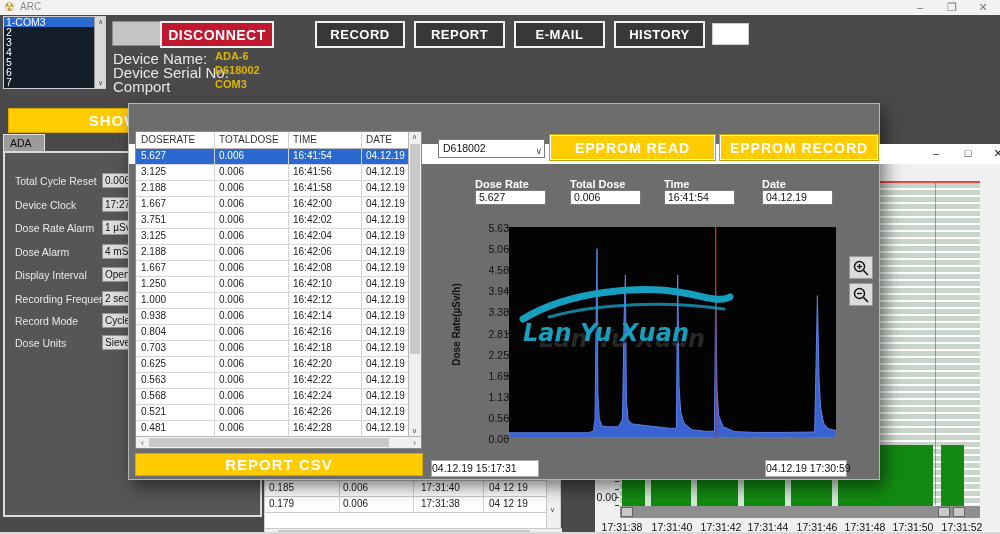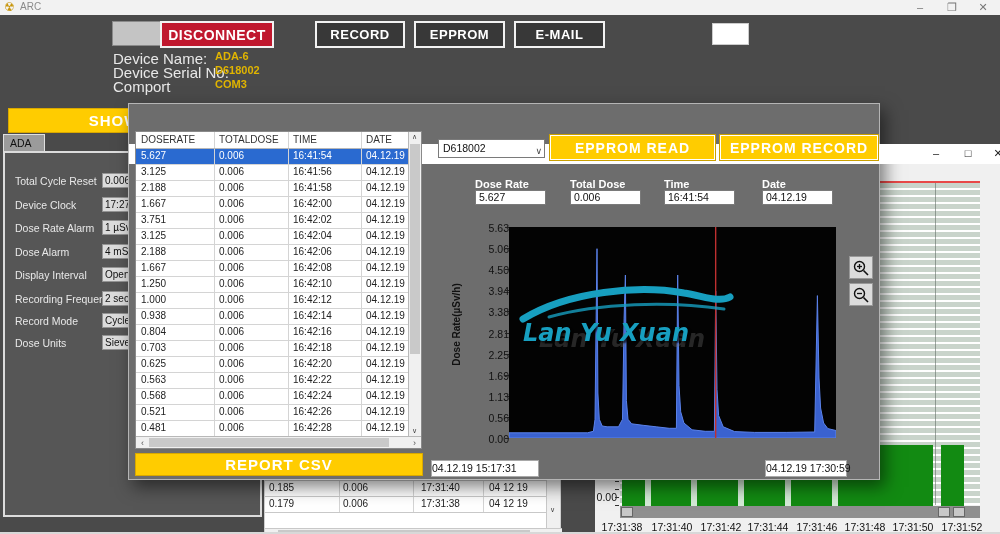--- a/index.html
+++ b/index.html
@@ -137,30 +137,46 @@
   <div class="abs" id="titlebar">
     <span class="abs" id="rad-icon">☢</span>
     <span class="abs" id="title-text">ARC</span>
     <span class="abs win-ctrl" style="right:65px">–</span>
     <span class="abs win-ctrl" style="right:33px">❐</span>
     <span class="abs win-ctrl" style="right:2px">✕</span>
   </div>
 
   <div class="abs" id="main">
 
+    <div class="abs" id="com-list">
+      <div id="com-items">
+          <div class="com-item sel">1-COM3</div>
+          <div class="com-item">2</div>
+          <div class="com-item">3</div>
+          <div class="com-item">4</div>
+          <div class="com-item">5</div>
+          <div class="com-item">6</div>
+          <div class="com-item">7</div>
+        </div>
+      <div class="abs" id="com-scroll">
+        <div class="mini-arrow">∧</div>
+        <div class="mini-arrow dn">∨</div>
+      </div>
+    </div>
 
     <div class="abs" id="port-combo">
       <span></span>
       <span class="arrow">∨</span>
     </div>
 
     <div class="abs big-btn" id="btn-disconnect">DISCONNECT</div>
     <div class="abs big-btn" id="btn-record">RECORD</div>
-    <div class="abs big-btn" id="btn-epprom">EPPROM</div>
+    <div class="abs big-btn" id="btn-epprom">REPORT</div>
     <div class="abs big-btn" id="btn-email">E-MAIL</div>
+    <div class="abs big-btn" id="btn-history">HISTORY</div>
     <div class="abs" id="blank-box"></div>
 
     <div class="abs dev-label" style="top:35px">Device Name:</div>
     <div class="abs dev-value" style="top:35px">ADA-6</div>
     <div class="abs dev-label" style="top:49px">Device Serial No:</div>
     <div class="abs dev-value" style="top:49px">D618002</div>
     <div class="abs dev-label" style="top:63px">Comport</div>
     <div class="abs dev-value" style="top:63px">COM3</div>
 
     <div class="abs" id="show-all">SHOW ALL</div>

